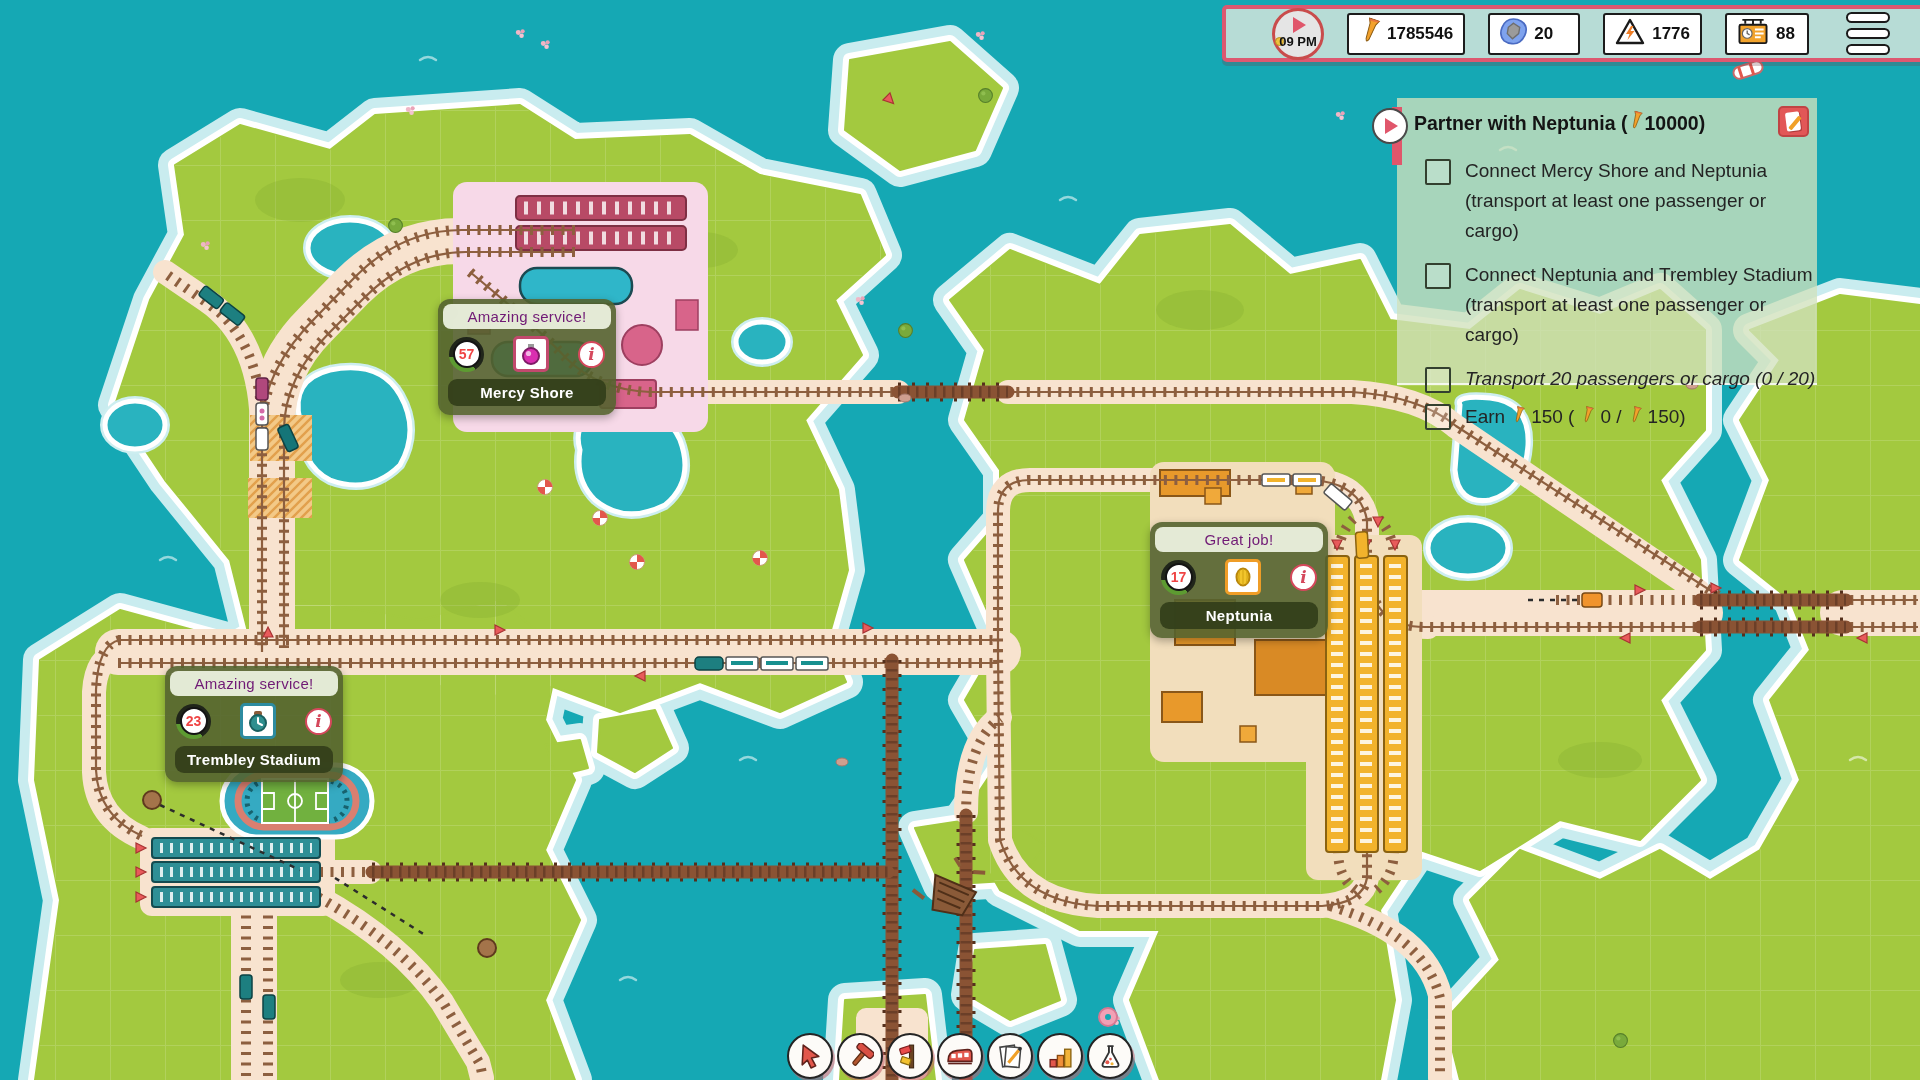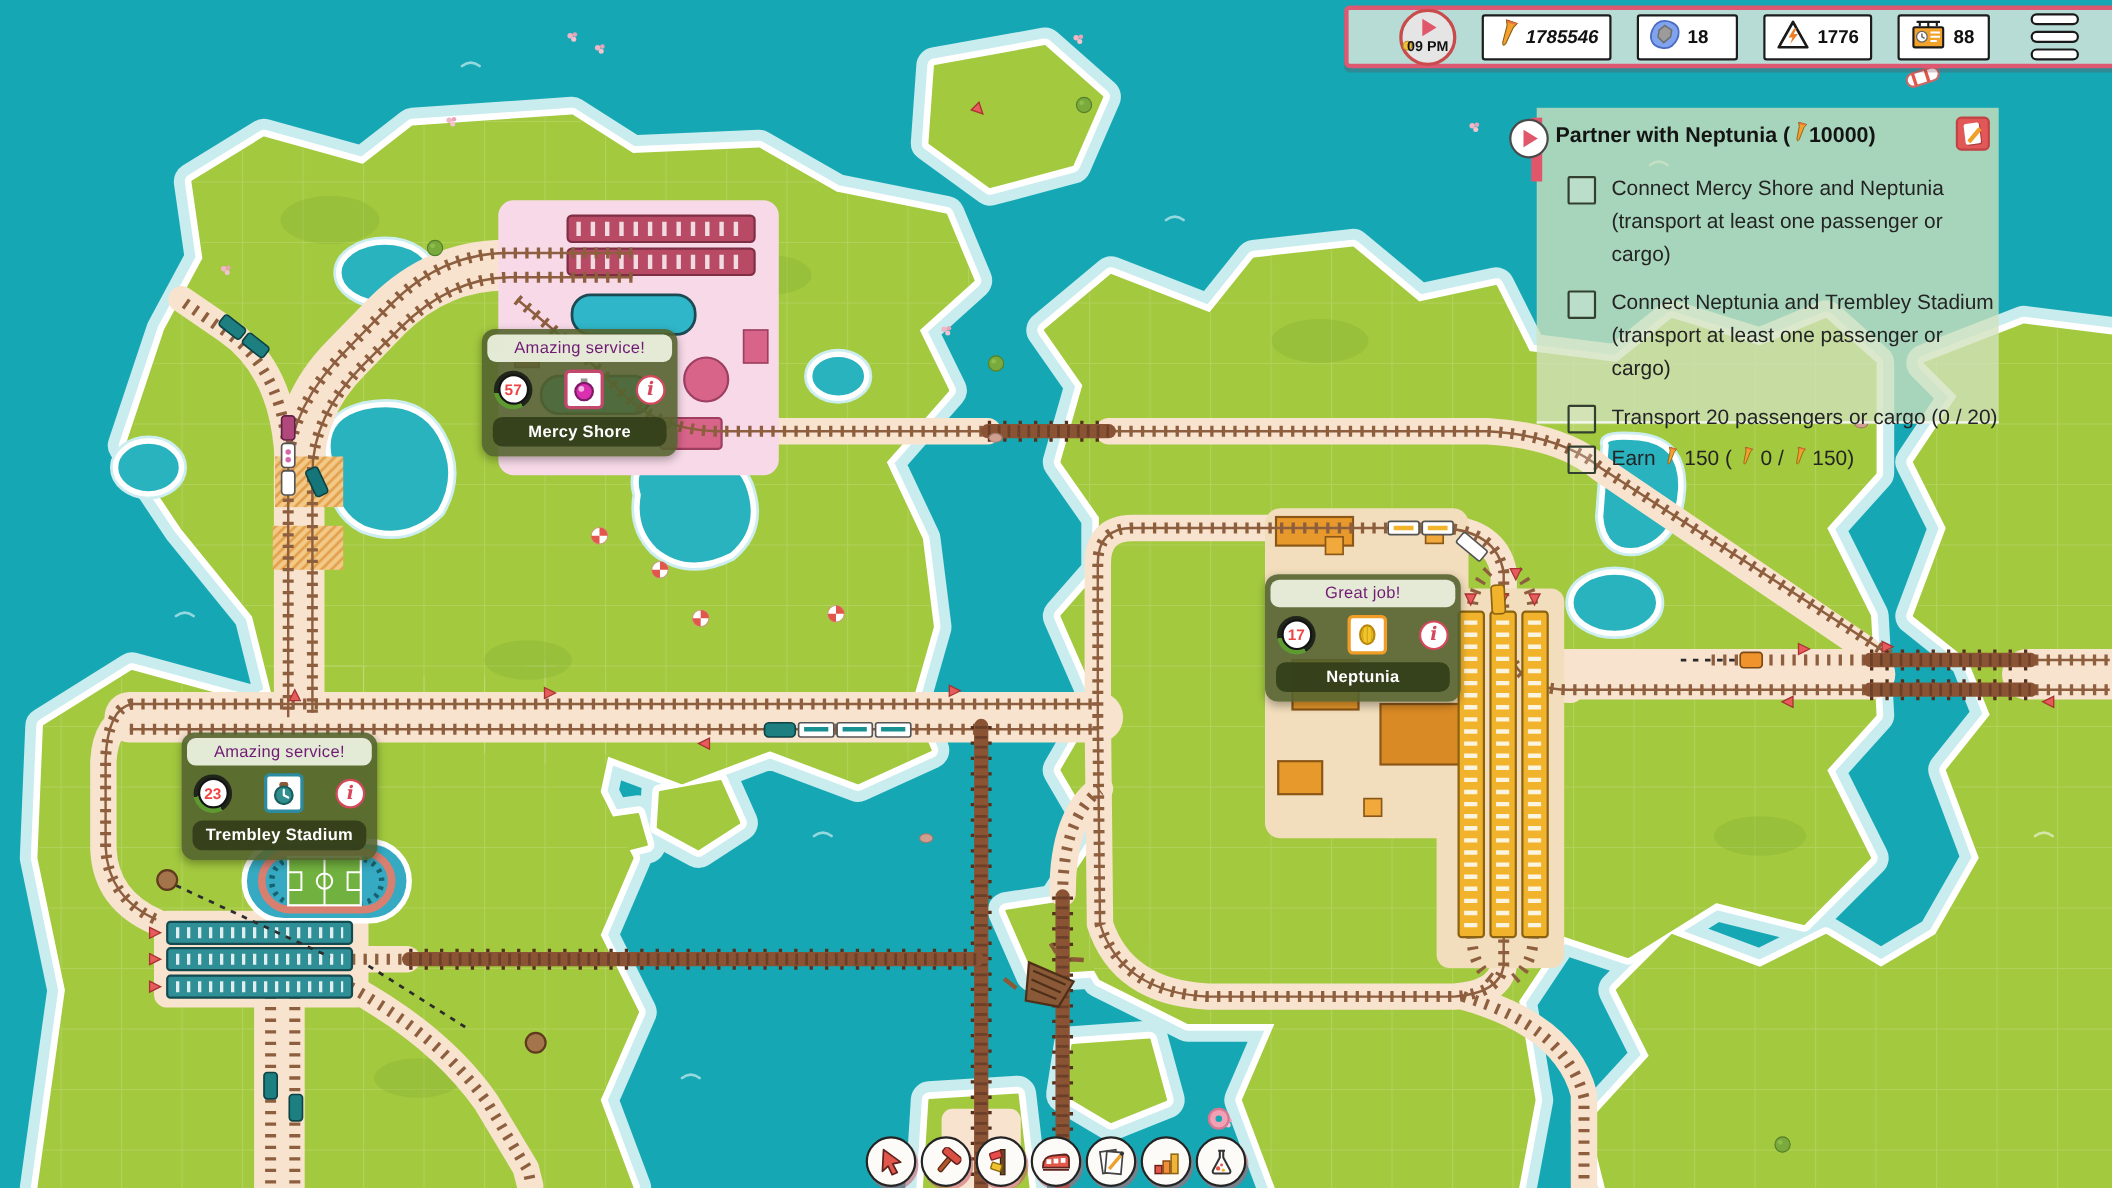--- a/index.html
+++ b/index.html
@@ -75,21 +75,21 @@
     gap:23px;padding-left:46px;z-index:8;box-shadow:0 4px 0 rgba(110,60,70,.28);}
   .hud-clock{position:relative;width:52px;height:52px;border-radius:50%;background:#e5e5e5;border:3px solid #c94c4c;
     box-sizing:border-box;flex:none;cursor:pointer;}
   .hud-clock .play{position:absolute;left:18px;top:6px;width:0;height:0;border-top:8px solid transparent;
     border-bottom:8px solid transparent;border-left:13px solid #e0566b;}
   .hud-clock .time{position:absolute;bottom:8px;width:100%;text-align:center;font-size:13px;font-weight:bold;color:#111;}
   .hud-clock .dot{position:absolute;left:0px;top:26px;width:9px;height:9px;border-radius:50%;background:#eec23d;
     border:1px solid #b98f1f;box-sizing:border-box;}
   .hud-box{height:42px;background:#fff;border:2px solid #1c1c1c;border-radius:3px;display:flex;align-items:center;
     gap:7px;padding:0 10px;font-weight:bold;font-size:17px;color:#111;box-sizing:border-box;}
-  .hud-box.w1{min-width:104px;font-style:italic;} .hud-box.w2{min-width:92px;} .hud-box.w3{min-width:84px;}
+  .hud-box.w1{min-width:104px;} .hud-box.w2{min-width:92px;} .hud-box.w3{min-width:84px;}
   .hamburger{margin-left:14px;display:flex;flex-direction:column;gap:5px;cursor:pointer;}
   .hamburger .bar{width:44px;height:11px;background:#fff;border:2px solid #1a1a1a;border-radius:6px;box-sizing:border-box;}
 
   
   .toolbar{position:absolute;left:787px;top:1033px;display:flex;gap:4px;z-index:8;}
   .tool{width:46px;height:46px;border-radius:50%;background:#fdfbf8;border:2.5px solid #242424;box-sizing:border-box;
     display:flex;align-items:center;justify-content:center;cursor:pointer;
     box-shadow:2px 3px 0 rgba(196,94,105,.55);}
 </style>
 </head>
@@ -531,21 +531,21 @@
   </div>
   <div class="quest-list">
     <div class="quest-item">
       <div class="qcheck"></div>
       <div class="qtext">Connect Mercy Shore and Neptunia (transport at least one passenger or cargo)</div>
     </div>
     <div class="quest-item">
       <div class="qcheck"></div>
       <div class="qtext">Connect Neptunia and Trembley Stadium (transport at least one passenger or cargo)</div>
     </div>
-    <div class="quest-item" style="margin-bottom:10px;">
+    <div class="quest-item" style="margin-bottom:10px;font-style:italic;">
       <div class="qcheck"></div>
       <div class="qtext">Transport 20 passengers or cargo (0 / 20)</div>
     </div>
     <div class="earnrow">
       <div class="qcheck"></div>
       <span>Earn</span>
       <span class="nail">
         <svg width="10" height="18" viewBox="0 0 20 34">
               <use href="#nail"></use>
             </svg></span>
@@ -576,21 +576,21 @@
             <use href="#nail"></use>
           </svg></span>
     <span>1785546</span>
   </div>
   <div class="hud-box w2">
     <span>
       <svg width="27" height="27" viewBox="0 0 26 26">
       <path d="M13,1 C18,1 24,4 25,9 C26,14 23,20 19,23 C15,26 8,25 4,22 C1,19 0,14 2,9 C4,4 8,1 13,1 Z" fill="#7fa3ee" stroke="#4a6bc2" stroke-width="1.6"></path>
       <path d="M13,5 L19,9 L18,15 L12,20 L7,15 L8,9 Z" fill="#9b9b9b" stroke="#6e6e6e" stroke-width="1.3"></path>
           </svg></span>
-    <span>18</span>
+    <span>20</span>
   </div>
   <div class="hud-box w3">
     <span>
       <svg width="30" height="27" viewBox="0 0 30 27">
       <path d="M15,2 L28,25 H2 Z" fill="#ffffff" stroke="#1a1a1a" stroke-width="2.4" stroke-linejoin="round"></path>
       <path d="M16,8 L11,16 H14.5 L12.5,22 L19.5,13 H15.5 L18.5,8 Z" fill="#ef7d26"></path>
           </svg></span>
     <span>1776</span>
   </div>
   <div class="hud-box w3">

